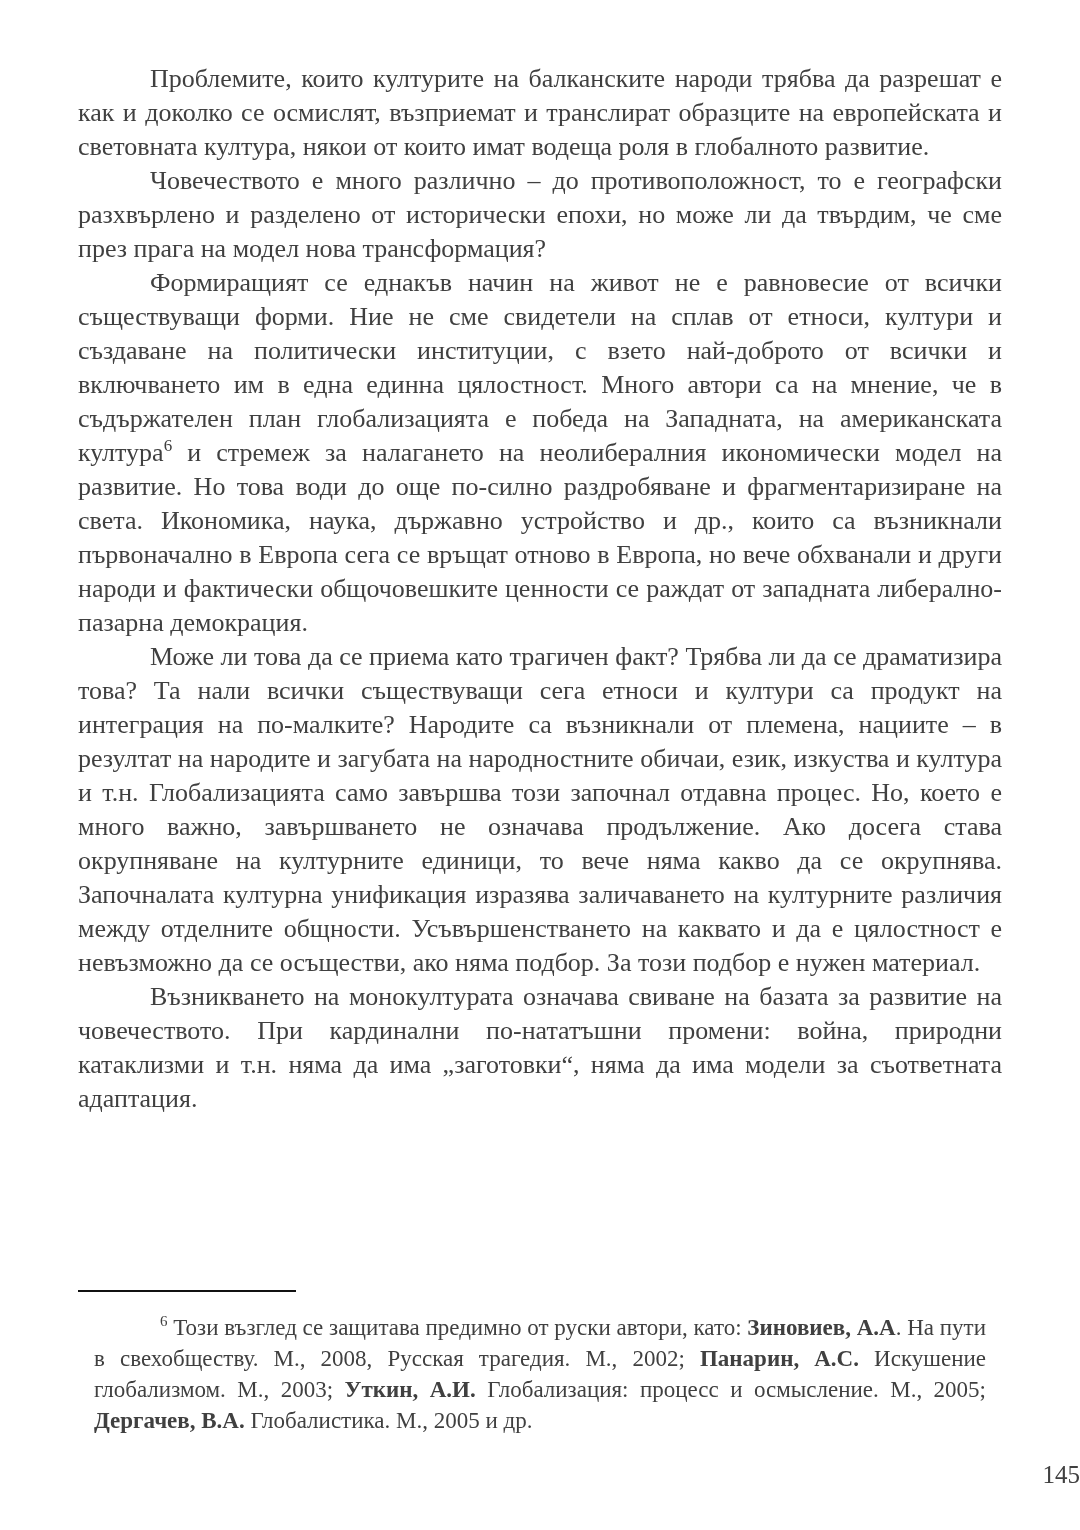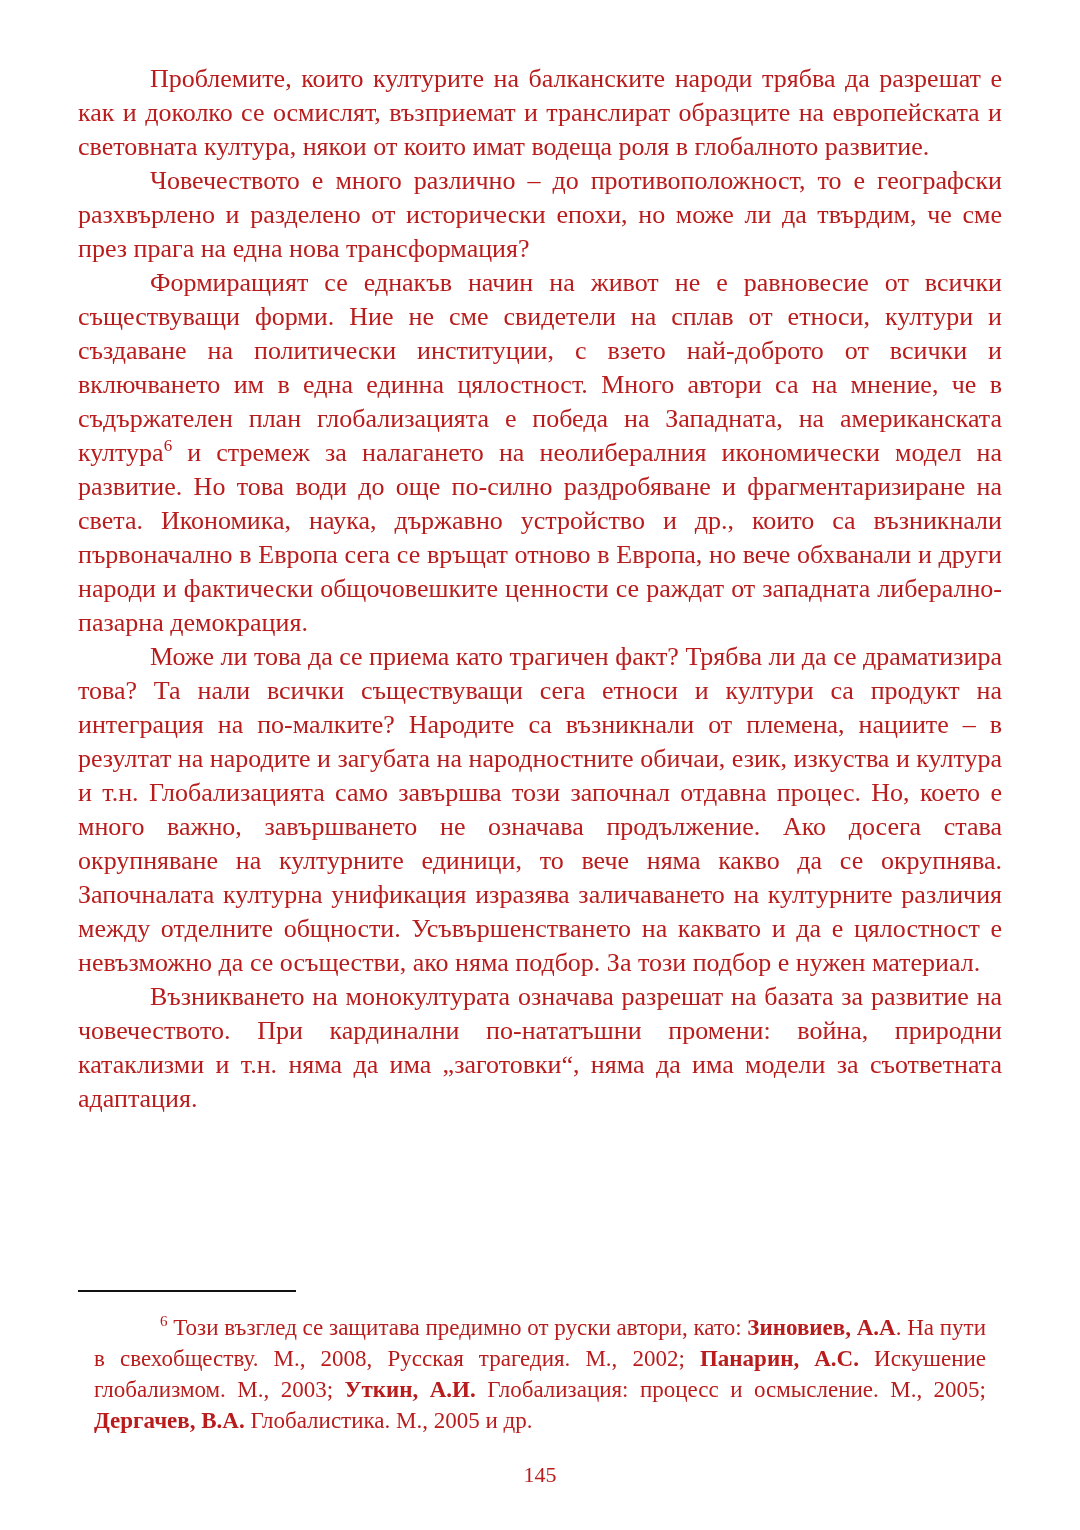--- a/index.html
+++ b/index.html
@@ -5,21 +5,21 @@
   html, body {
     margin: 0;
     padding: 0;
     background: #ffffff;
   }
   .page {
     position: relative;
     width: 1080px;
     height: 1530px;
     background: #ffffff;
-    color: #b91c1c;
+    color: #404040;
     font-family: "Liberation Serif", "DejaVu Serif", serif;
     overflow: hidden;
   }
   .text-block {
     position: absolute;
     top: 62px;
     left: 78px;
     width: 924px;
   }
   .text-block p {
@@ -57,36 +57,36 @@
     line-height: 0;
   }
   .footnote .b {
     font-weight: bold;
   }
   .page-number {
     position: absolute;
     top: 1460px;
     left: 0;
     width: 1080px;
-    text-align: center;
-    font-size: 22px;
+    text-align: right;
+    font-size: 25px;
     line-height: 30px;
   }
 </style>
 </head>
 <body>
 
 <div class="page">
 
   <div class="text-block">
     <p>Проблемите, които културите на балканските народи трябва да разрешат е как и доколко се осмислят, възприемат и транслират образците на европейската и световната култура, някои от които имат водеща роля в глобалното развитие.</p>
-    <p>Човечеството е много различно – до противоположност, то е географски разхвърлено и разделено от исторически епохи, но може ли да твърдим, че сме през прага на една нова трансформация?</p>
+    <p>Човечеството е много различно – до противоположност, то е географски разхвърлено и разделено от исторически епохи, но може ли да твърдим, че сме през прага на модел нова трансформация?</p>
     <p><span>Формиращият се еднакъв начин на живот не е равновесие от всички съществуващи форми. Ние не сме свидетели на сплав от етноси, култури и създаване на политически институции, с взето най-доброто от всички и включването им в една единна цялостност. Много автори са на мнение, че в съдържателен план глобализацията е победа на Западната, на американската култура</span><sup>6</sup><span> и стремеж за налагането на неолибералния икономически модел на развитие. Но това води до още по-силно раздробяване и фрагментаризиране на света. Икономика, наука, държавно устройство и др., които са възникнали първоначално в Европа сега се връщат отново в Европа, но вече обхванали и други народи и фактически общочовешките ценности се раждат от западната либерално-пазарна демокрация.</span></p>
     <p>Може ли това да се приема като трагичен факт? Трябва ли да се драматизира това? Та нали всички съществуващи сега етноси и култури са продукт на интеграция на по-малките? Народите са възникнали от племена, нациите – в резултат на народите и загубата на народностните обичаи, език, изкуства и култура и т.н. Глобализацията само завършва този започнал отдавна процес. Но, което е много важно, завършването не означава продължение. Ако досега става окрупняване на културните единици, то вече няма какво да се окрупнява. Започналата културна унификация изразява заличаването на културните различия между отделните общности. Усъвършенстването на каквато и да е цялостност е невъзможно да се осъществи, ако няма подбор. За този подбор е нужен материал.</p>
-    <p>Възникването на монокултурата означава разрешат на базата за развитие на човечеството. При кардинални по-нататъшни промени: война, природни катаклизми и т.н. няма да има „заготовки“, няма да има модели за съответната адаптация.</p>
+    <p>Възникването на монокултурата означава свиване на базата за развитие на човечеството. При кардинални по-нататъшни промени: война, природни катаклизми и т.н. няма да има „заготовки“, няма да има модели за съответната адаптация.</p>
   </div>
 
   <div class="footnote-area">
     <div class="footnote-rule"></div>
     <p class="footnote"><sup>6</sup><span> Този възглед се защитава предимно от руски автори, като: </span><span class="b">Зиновиев, А.А</span><span>. На пути в свехобществу. М., 2008, Русская трагедия. М., 2002; </span><span class="b">Панарин, А.С.</span><span> Искушение глобализмом. М., 2003; </span><span class="b">Уткин, А.И.</span><span> Глобализация: процесс и осмысление. М., 2005; </span><span class="b">Дергачев, В.А.</span><span> Глобалистика. М., 2005 и др.</span></p>
   </div>
 
   <div class="page-number">145</div>
 
 </div>

